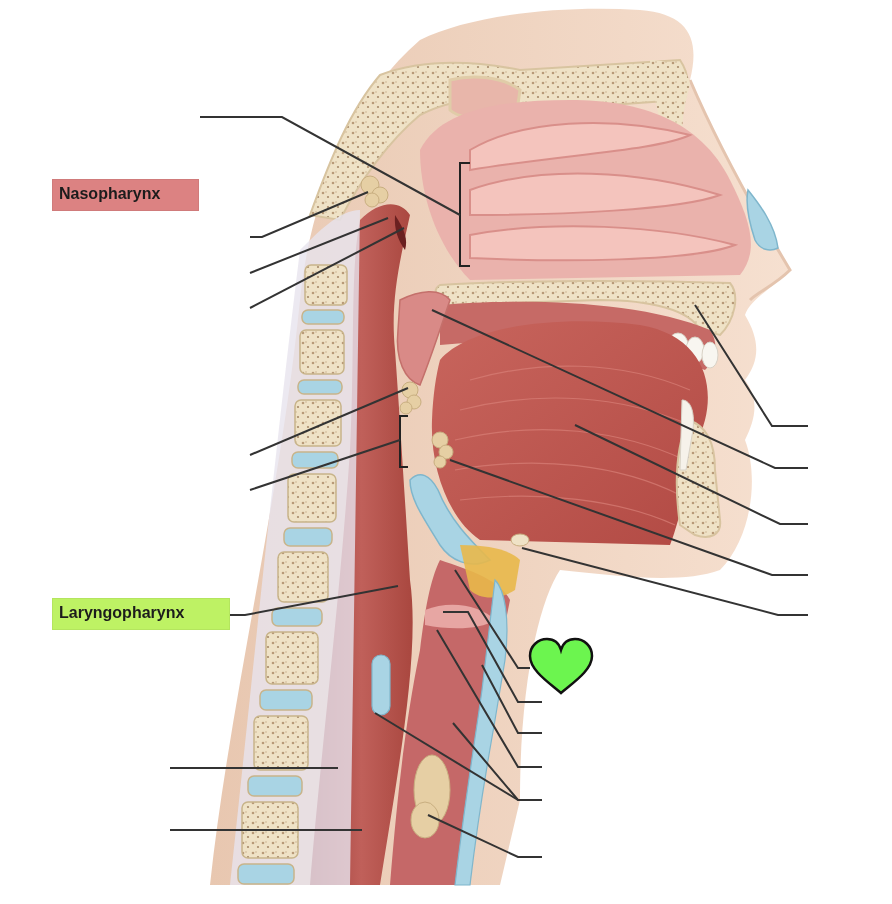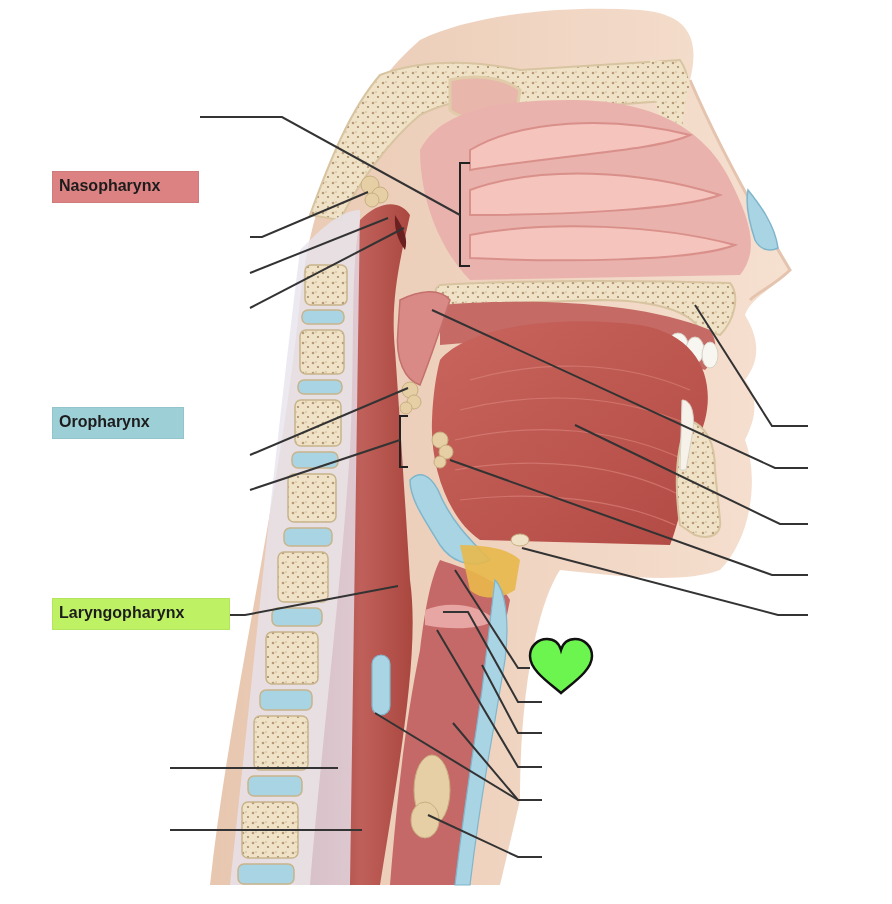--- a/index.html
+++ b/index.html
@@ -3,21 +3,21 @@
 <meta charset="utf-8">
 <style>
   html, body { margin:0; padding:0; background:#ffffff; }
   body { width:892px; height:904px; position:relative; overflow:hidden; font-family:"Liberation Sans", sans-serif; }
   #stage { position:absolute; left:0; top:0; width:892px; height:904px; }
   .region-label {
     position:absolute; font-family:"Liberation Sans", sans-serif; font-weight:bold;
     font-size:16px; color:#1c1c1c; padding:5px 6px 5px 6px; line-height:18px;
     border:1px solid rgba(0,0,0,0.05);
   }
-  #lbl-naso { left:52px; top:171px; width:133px; height:20px; }
+  #lbl-naso { left:52px; top:179px; width:133px; height:20px; }
   #lbl-oro { left:52px; top:407px; width:118px; height:20px; }
   #lbl-laryngo { left:52px; top:598px; width:164px; height:20px; }
 </style>
 </head>
 <body>
 
 <div id="stage">
 <svg width="892" height="904" viewBox="0 0 892 904" xmlns="http://www.w3.org/2000/svg">
   <defs>
     <pattern id="bonePat" width="10" height="10" patternUnits="userSpaceOnUse">
@@ -177,15 +177,14 @@
     <polyline points="375,713 518,800"></polyline>
     <polyline points="428,815 518,857 542,857"></polyline>
   </g>
 
   <g>
     <path d="M561 693 C548 682 530 670 530 656 C530 646 538 639 547 639 C554 639 559 643 561 650 C563 643 568 639 575 639 C584 639 592 646 592 656 C592 670 574 682 561 693 Z" fill="#6cf54f" stroke="#111111" stroke-width="2.5"></path>
   </g>
 </svg>
 
   <div id="lbl-naso" class="region-label" style="background:#dc8282;">Nasopharynx</div>
-  <div id="lbl-oro" class="region-label" style="background:#9ccfd6;">Oropharynx</div>
   <div id="lbl-laryngo" class="region-label" style="background:#bef264;">Laryngopharynx</div>
 </div>
 
 </body></html>

